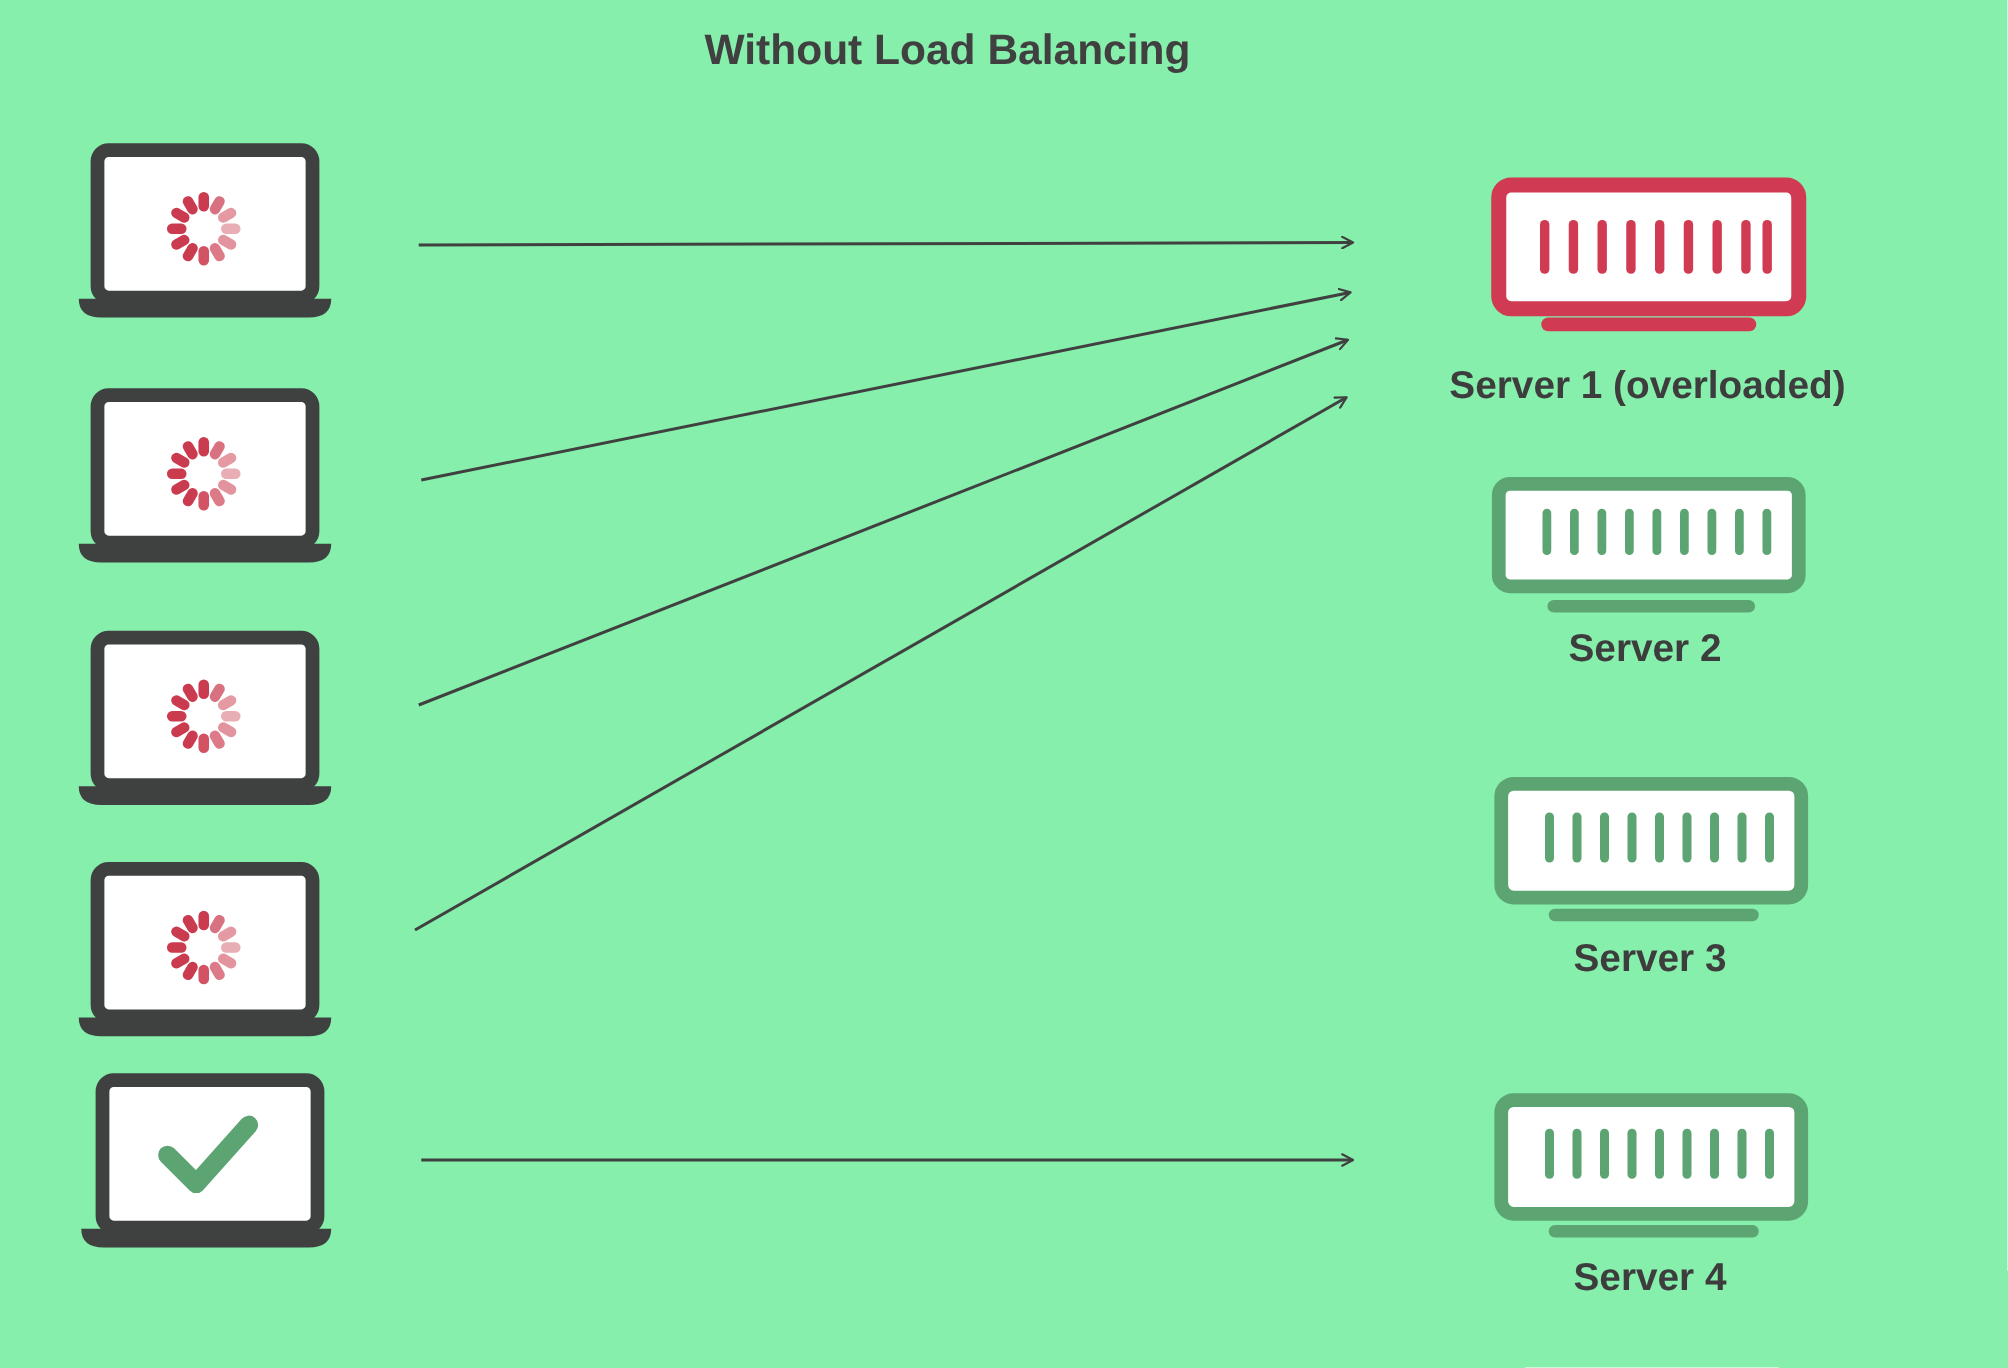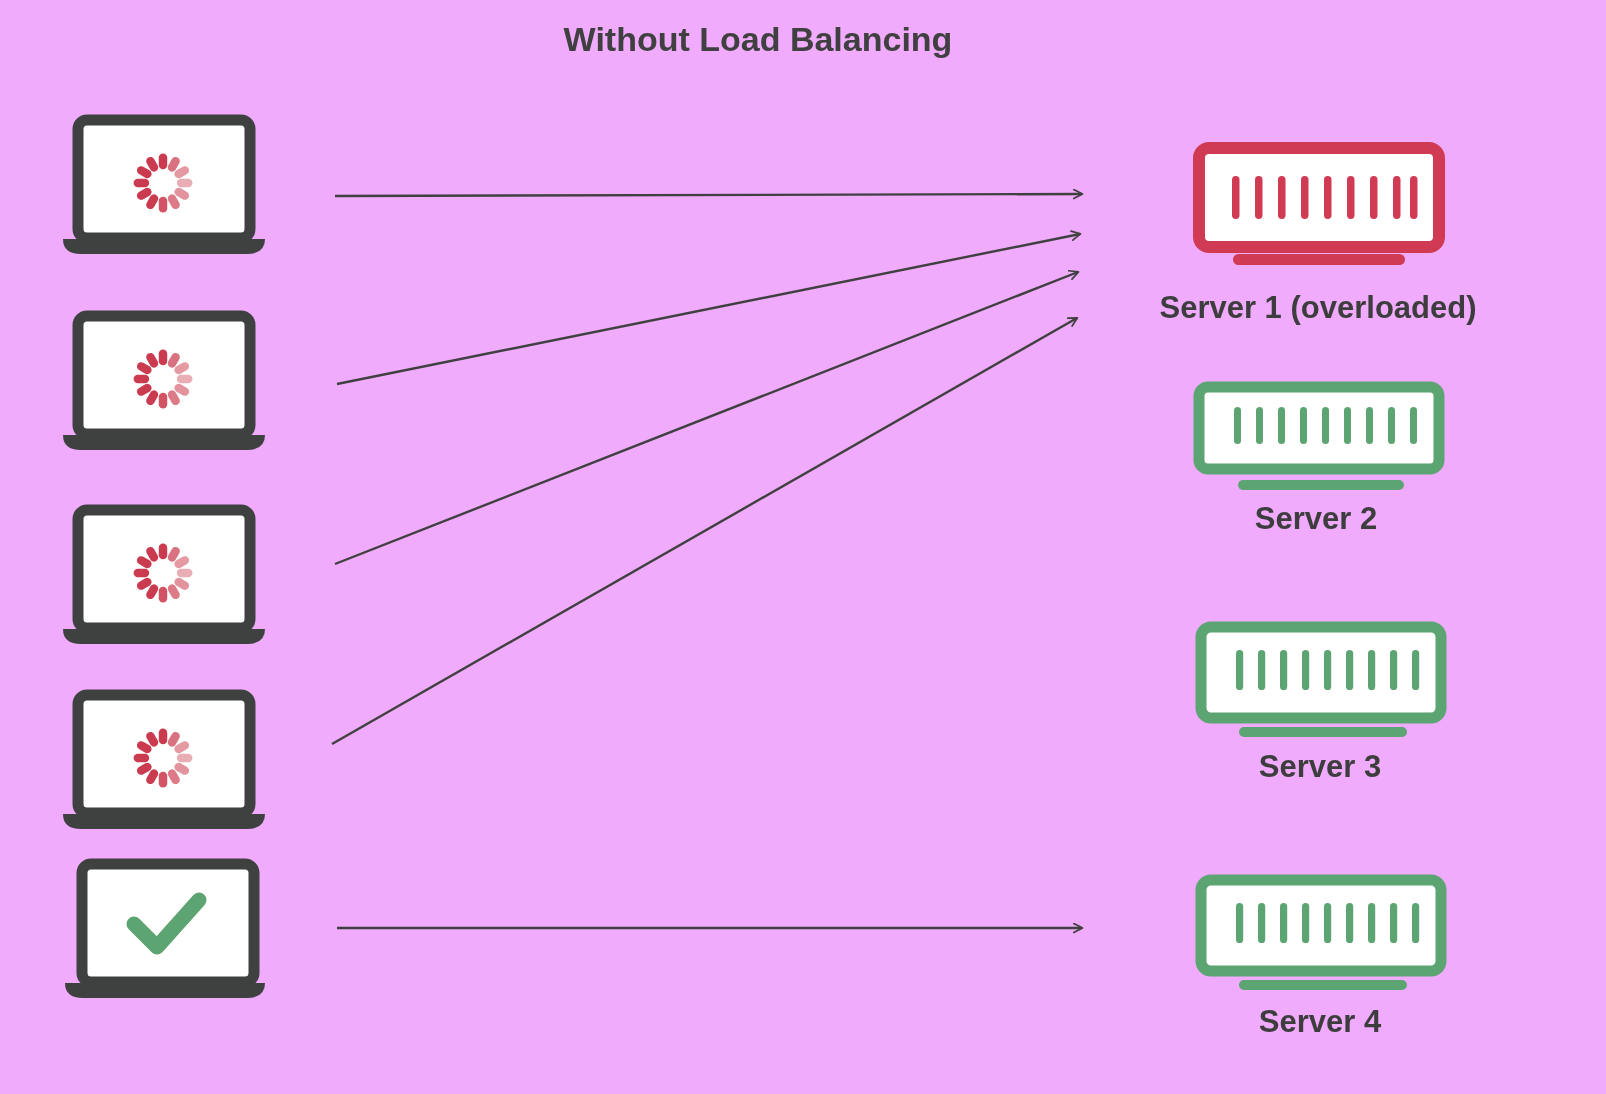--- a/index.html
+++ b/index.html
@@ -11,21 +11,21 @@
   body {
     font-family: "Liberation Sans", sans-serif;
     width: 1606px;
     height: 1094px;
     overflow: hidden;
   }
   #stage {
     position: relative;
     width: 1606px;
     height: 1094px;
-    background: #f0abfc;
+    background: #86efac;
   }
   #diagram-svg {
     position: absolute;
     left: 0;
     top: 0;
     width: 1606px;
     height: 1094px;
     display: block;
   }
   .title-text {

